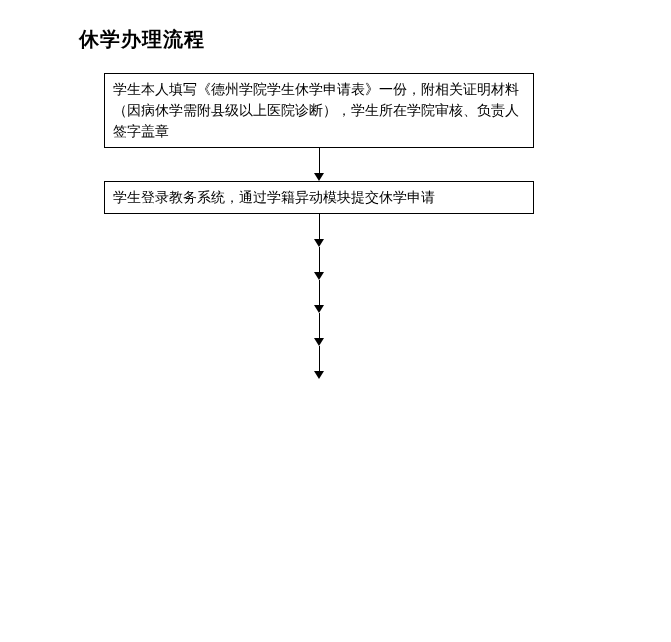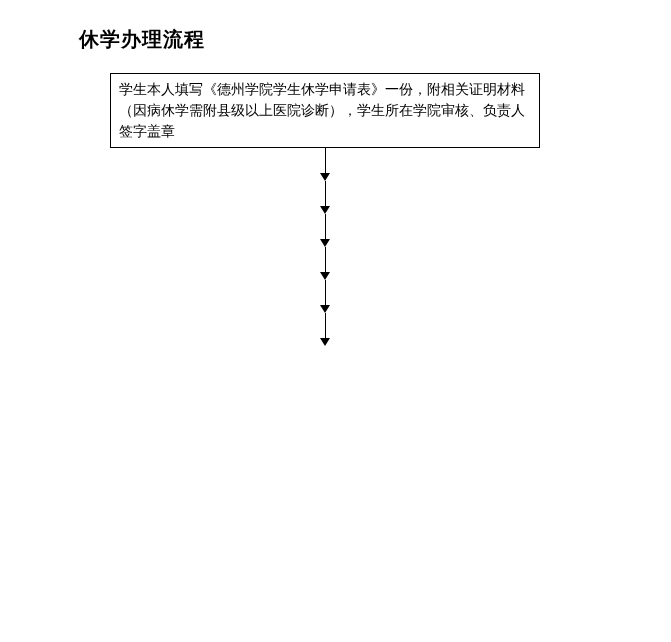--- a/index.html
+++ b/index.html
@@ -19,21 +19,21 @@
     position: absolute;
     left: 32px;
     top: 13px;
     font-size: 20px;
     font-weight: bold;
     letter-spacing: 1px;
     margin-left: 47px;
   }
   .flowchart {
     position: absolute;
-    left: 110px;
+    left: 104px;
     top: 73px;
     width: 430px;
     display: flex;
     flex-direction: column;
   }
   .flow-step {
     box-sizing: border-box;
     width: 430px;
     border: 1px solid #000000;
     padding: 5px 8px;
@@ -70,20 +70,21 @@
 
 <div class="flowchart">
 
   <div class="flow-step">学生本人填写《德州学院学生休学申请表》一份，附相关证明材料（因病休学需附县级以上医院诊断），学生所在学院审核、负责人签字盖章</div>
 
   <div class="flow-arrow">
     <div class="arrow-line"></div>
     <div class="arrow-head"></div>
   </div>
 
+  <div class="flow-step">学生登录教务系统，通过学籍异动模块提交休学申请</div>
 
   <div class="flow-arrow">
     <div class="arrow-line"></div>
     <div class="arrow-head"></div>
   </div>
 
 
   <div class="flow-arrow">
     <div class="arrow-line"></div>
     <div class="arrow-head"></div>

